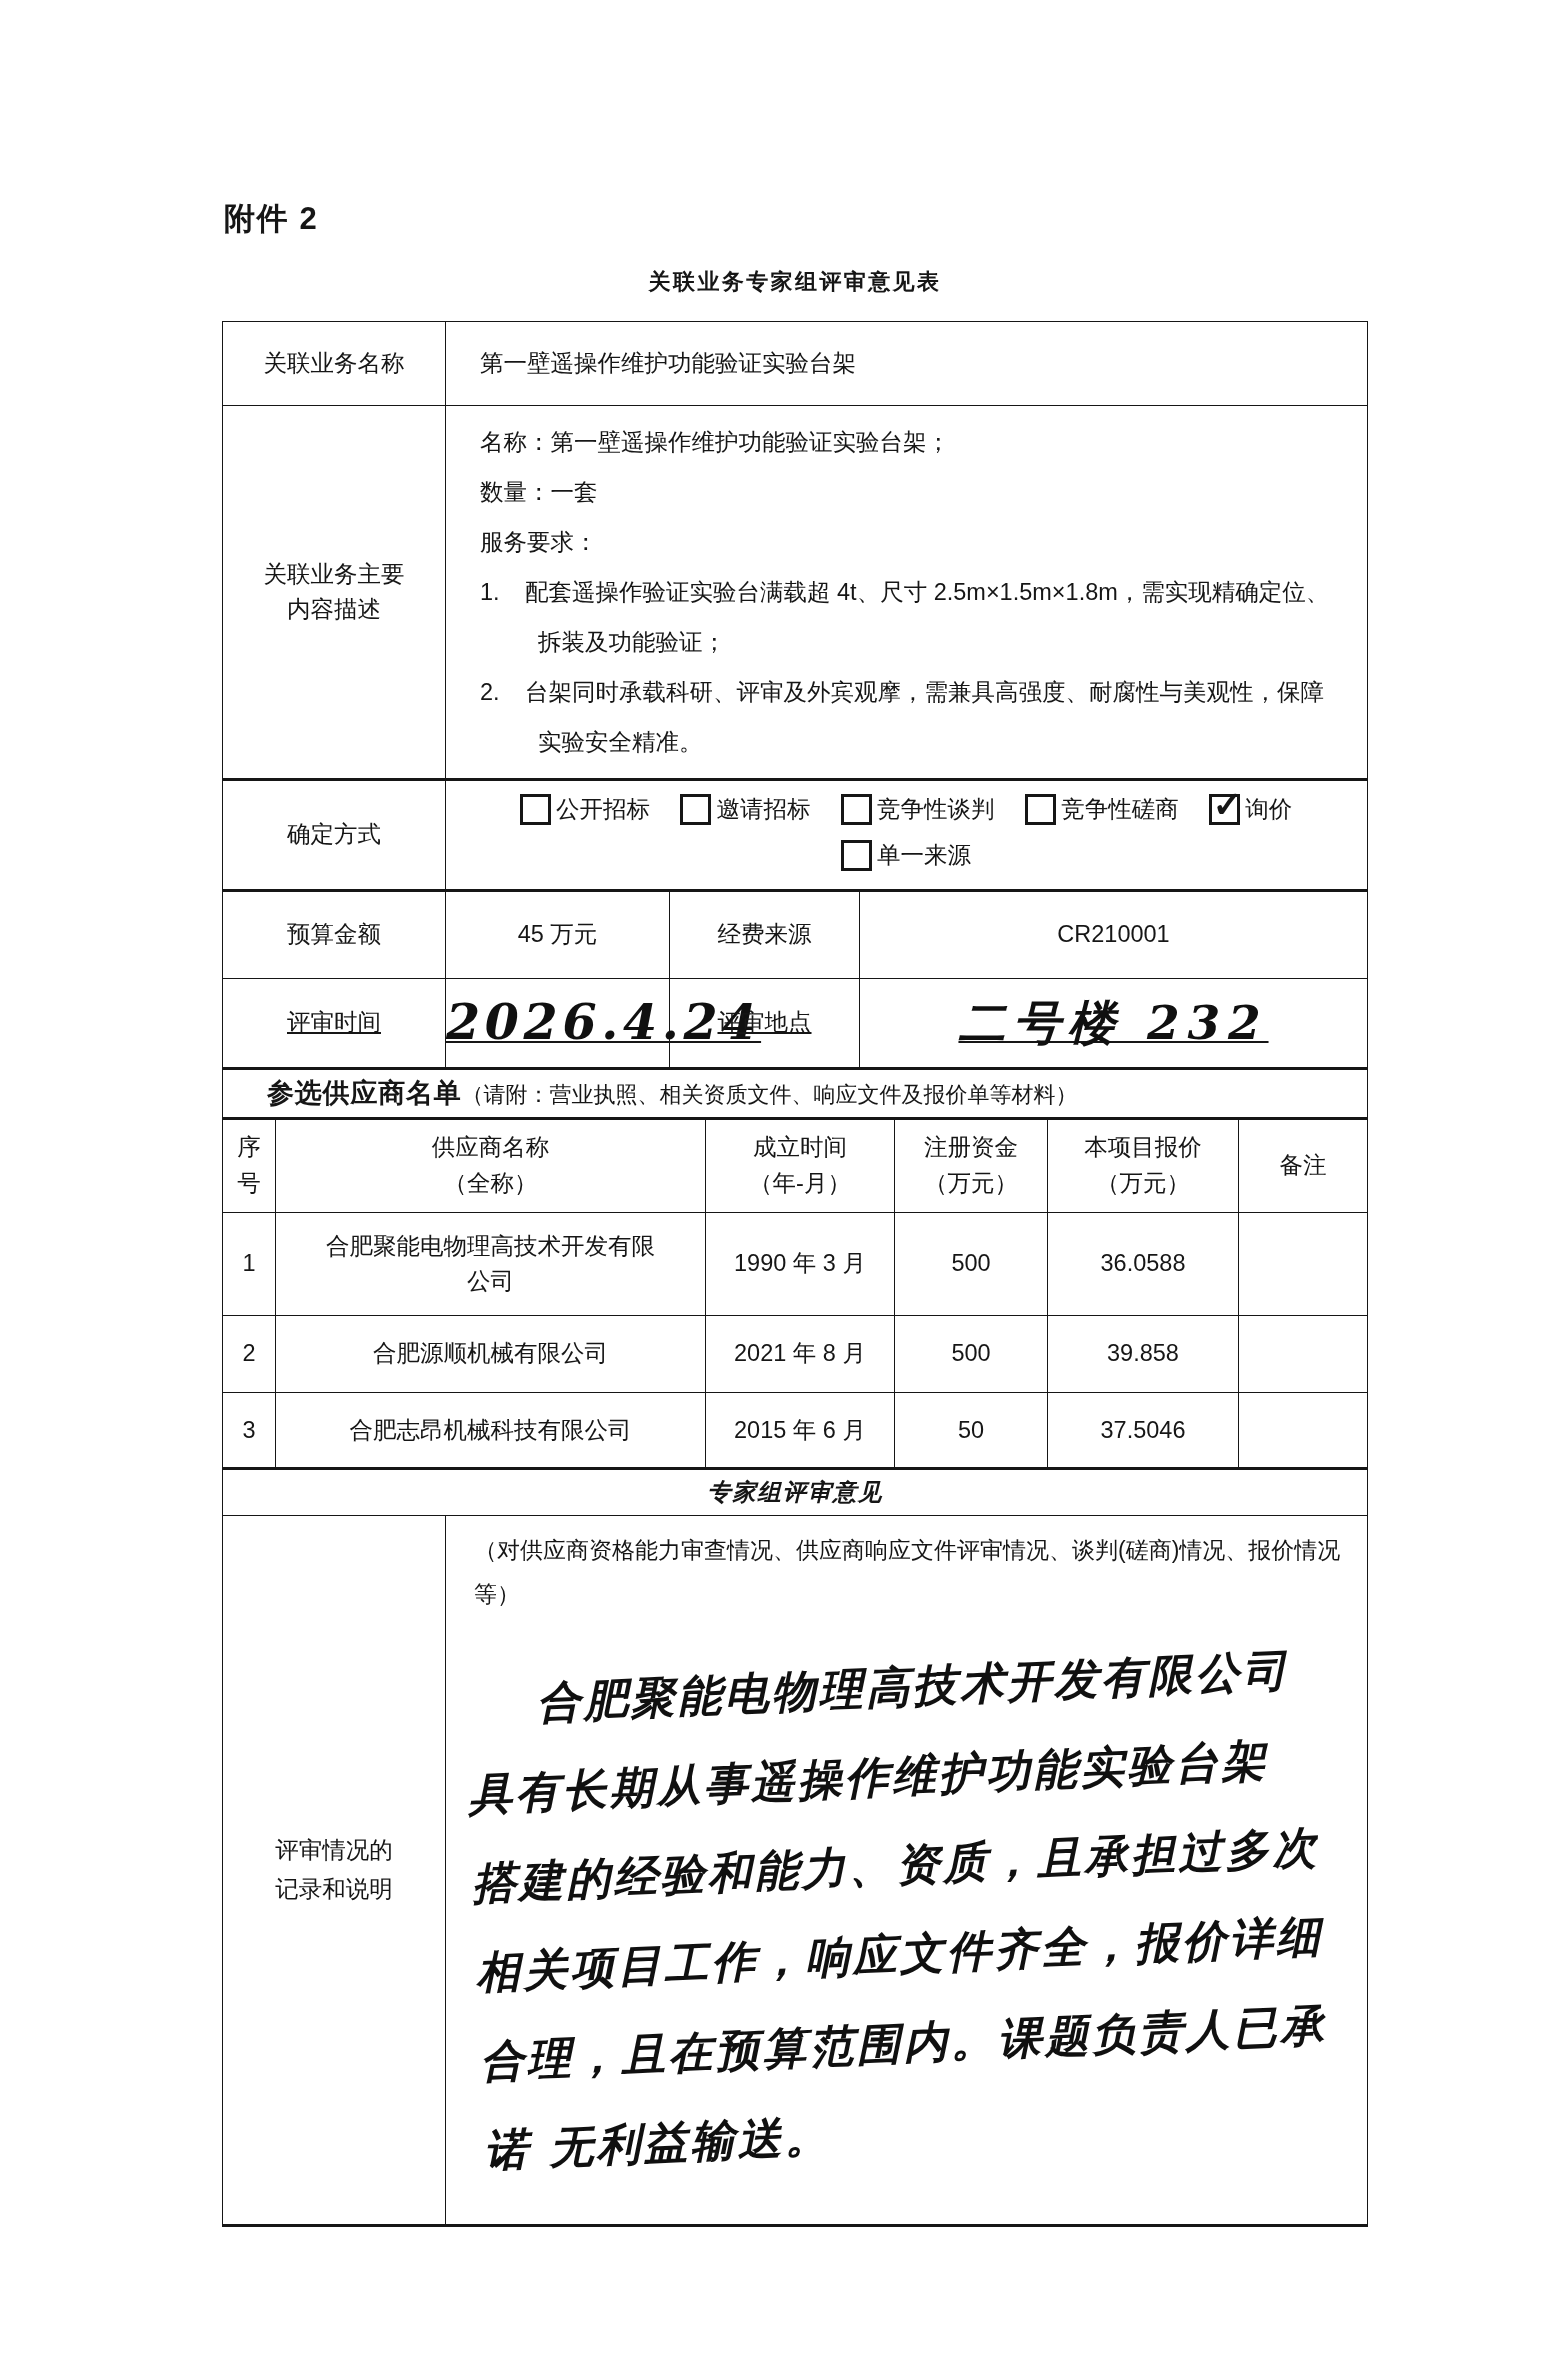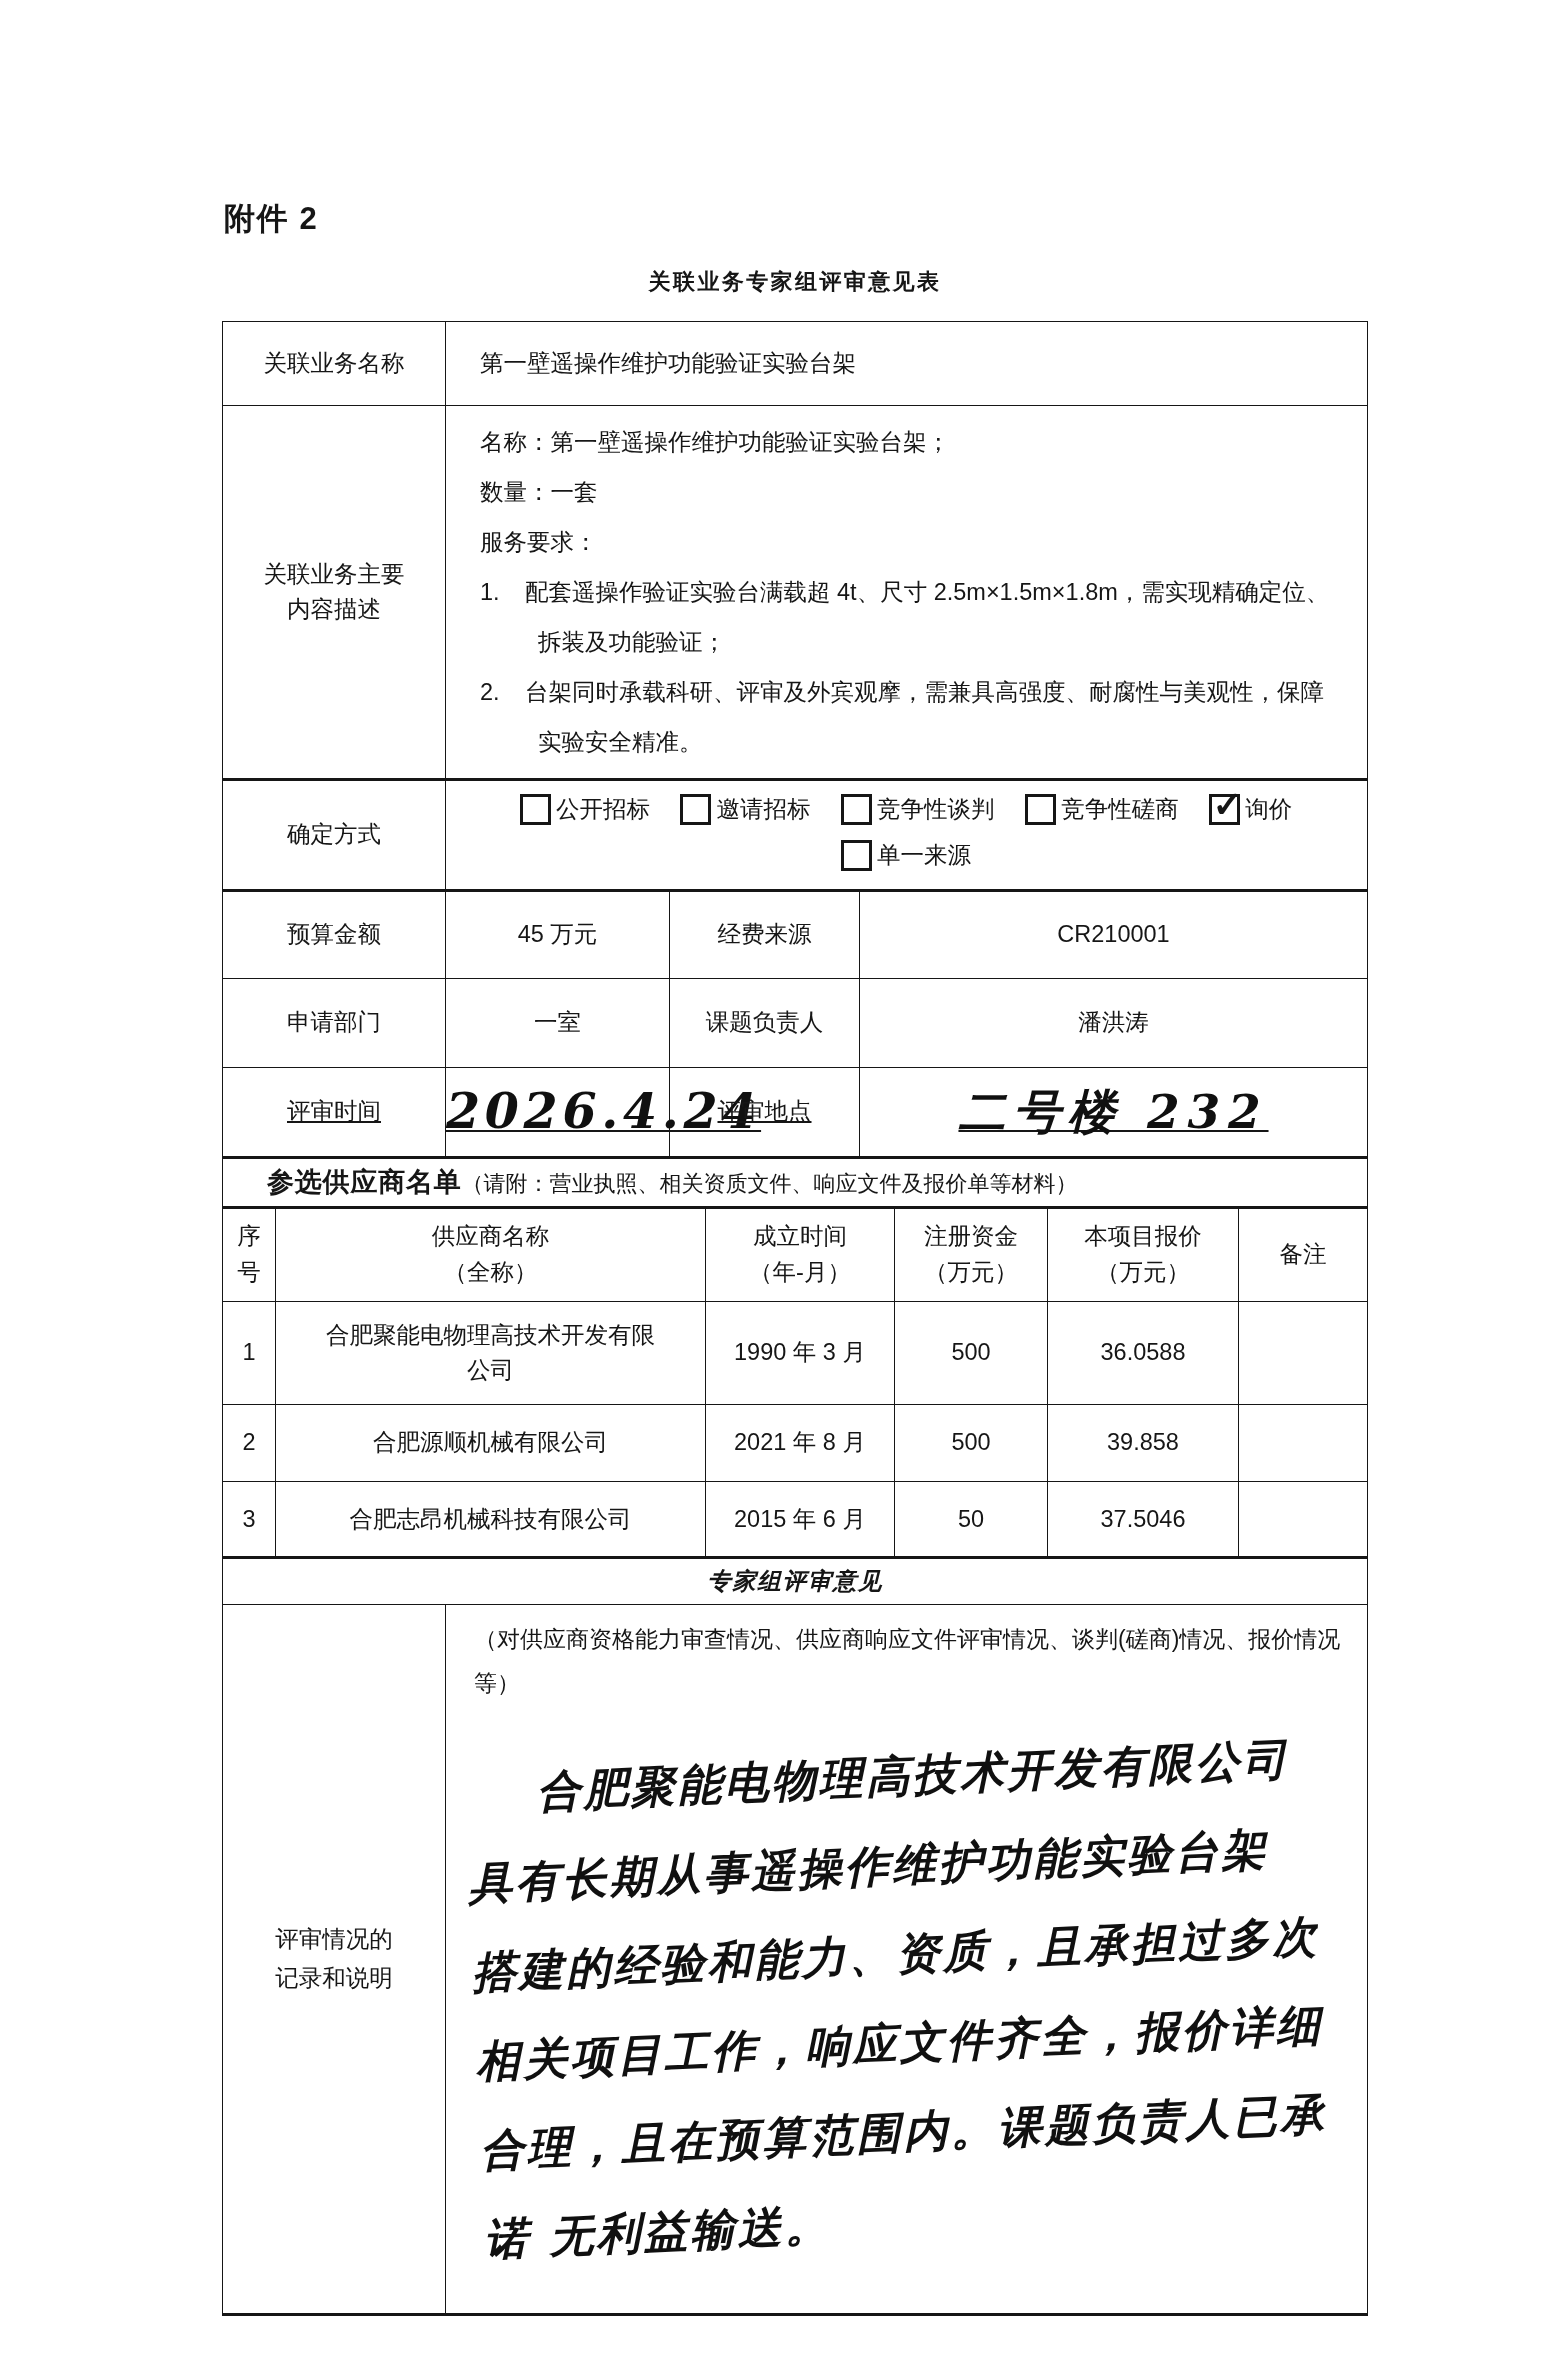--- a/index.html
+++ b/index.html
@@ -129,26 +129,20 @@
                 </span>
           </div>
         </td>
       </tr>
       <tr class="r-budget thick">
         <td>预算金额</td>
         <td>45 万元</td>
         <td>经费来源</td>
         <td>CR210001</td>
       </tr>
-      <tr class="r-dept">
-        <td>申请部门</td>
-        <td>一室</td>
-        <td>课题负责人</td>
-        <td>潘洪涛</td>
-      </tr>
       <tr class="r-time">
         <td>评审时间</td>
         <td><span class="hand hand-date">2026.4.24</span></td>
         <td>评审地点</td>
         <td><span class="hand hand-place">二号楼 232</span></td>
       </tr>
     </tbody>
       </table>
 
     <table class="tbl">

